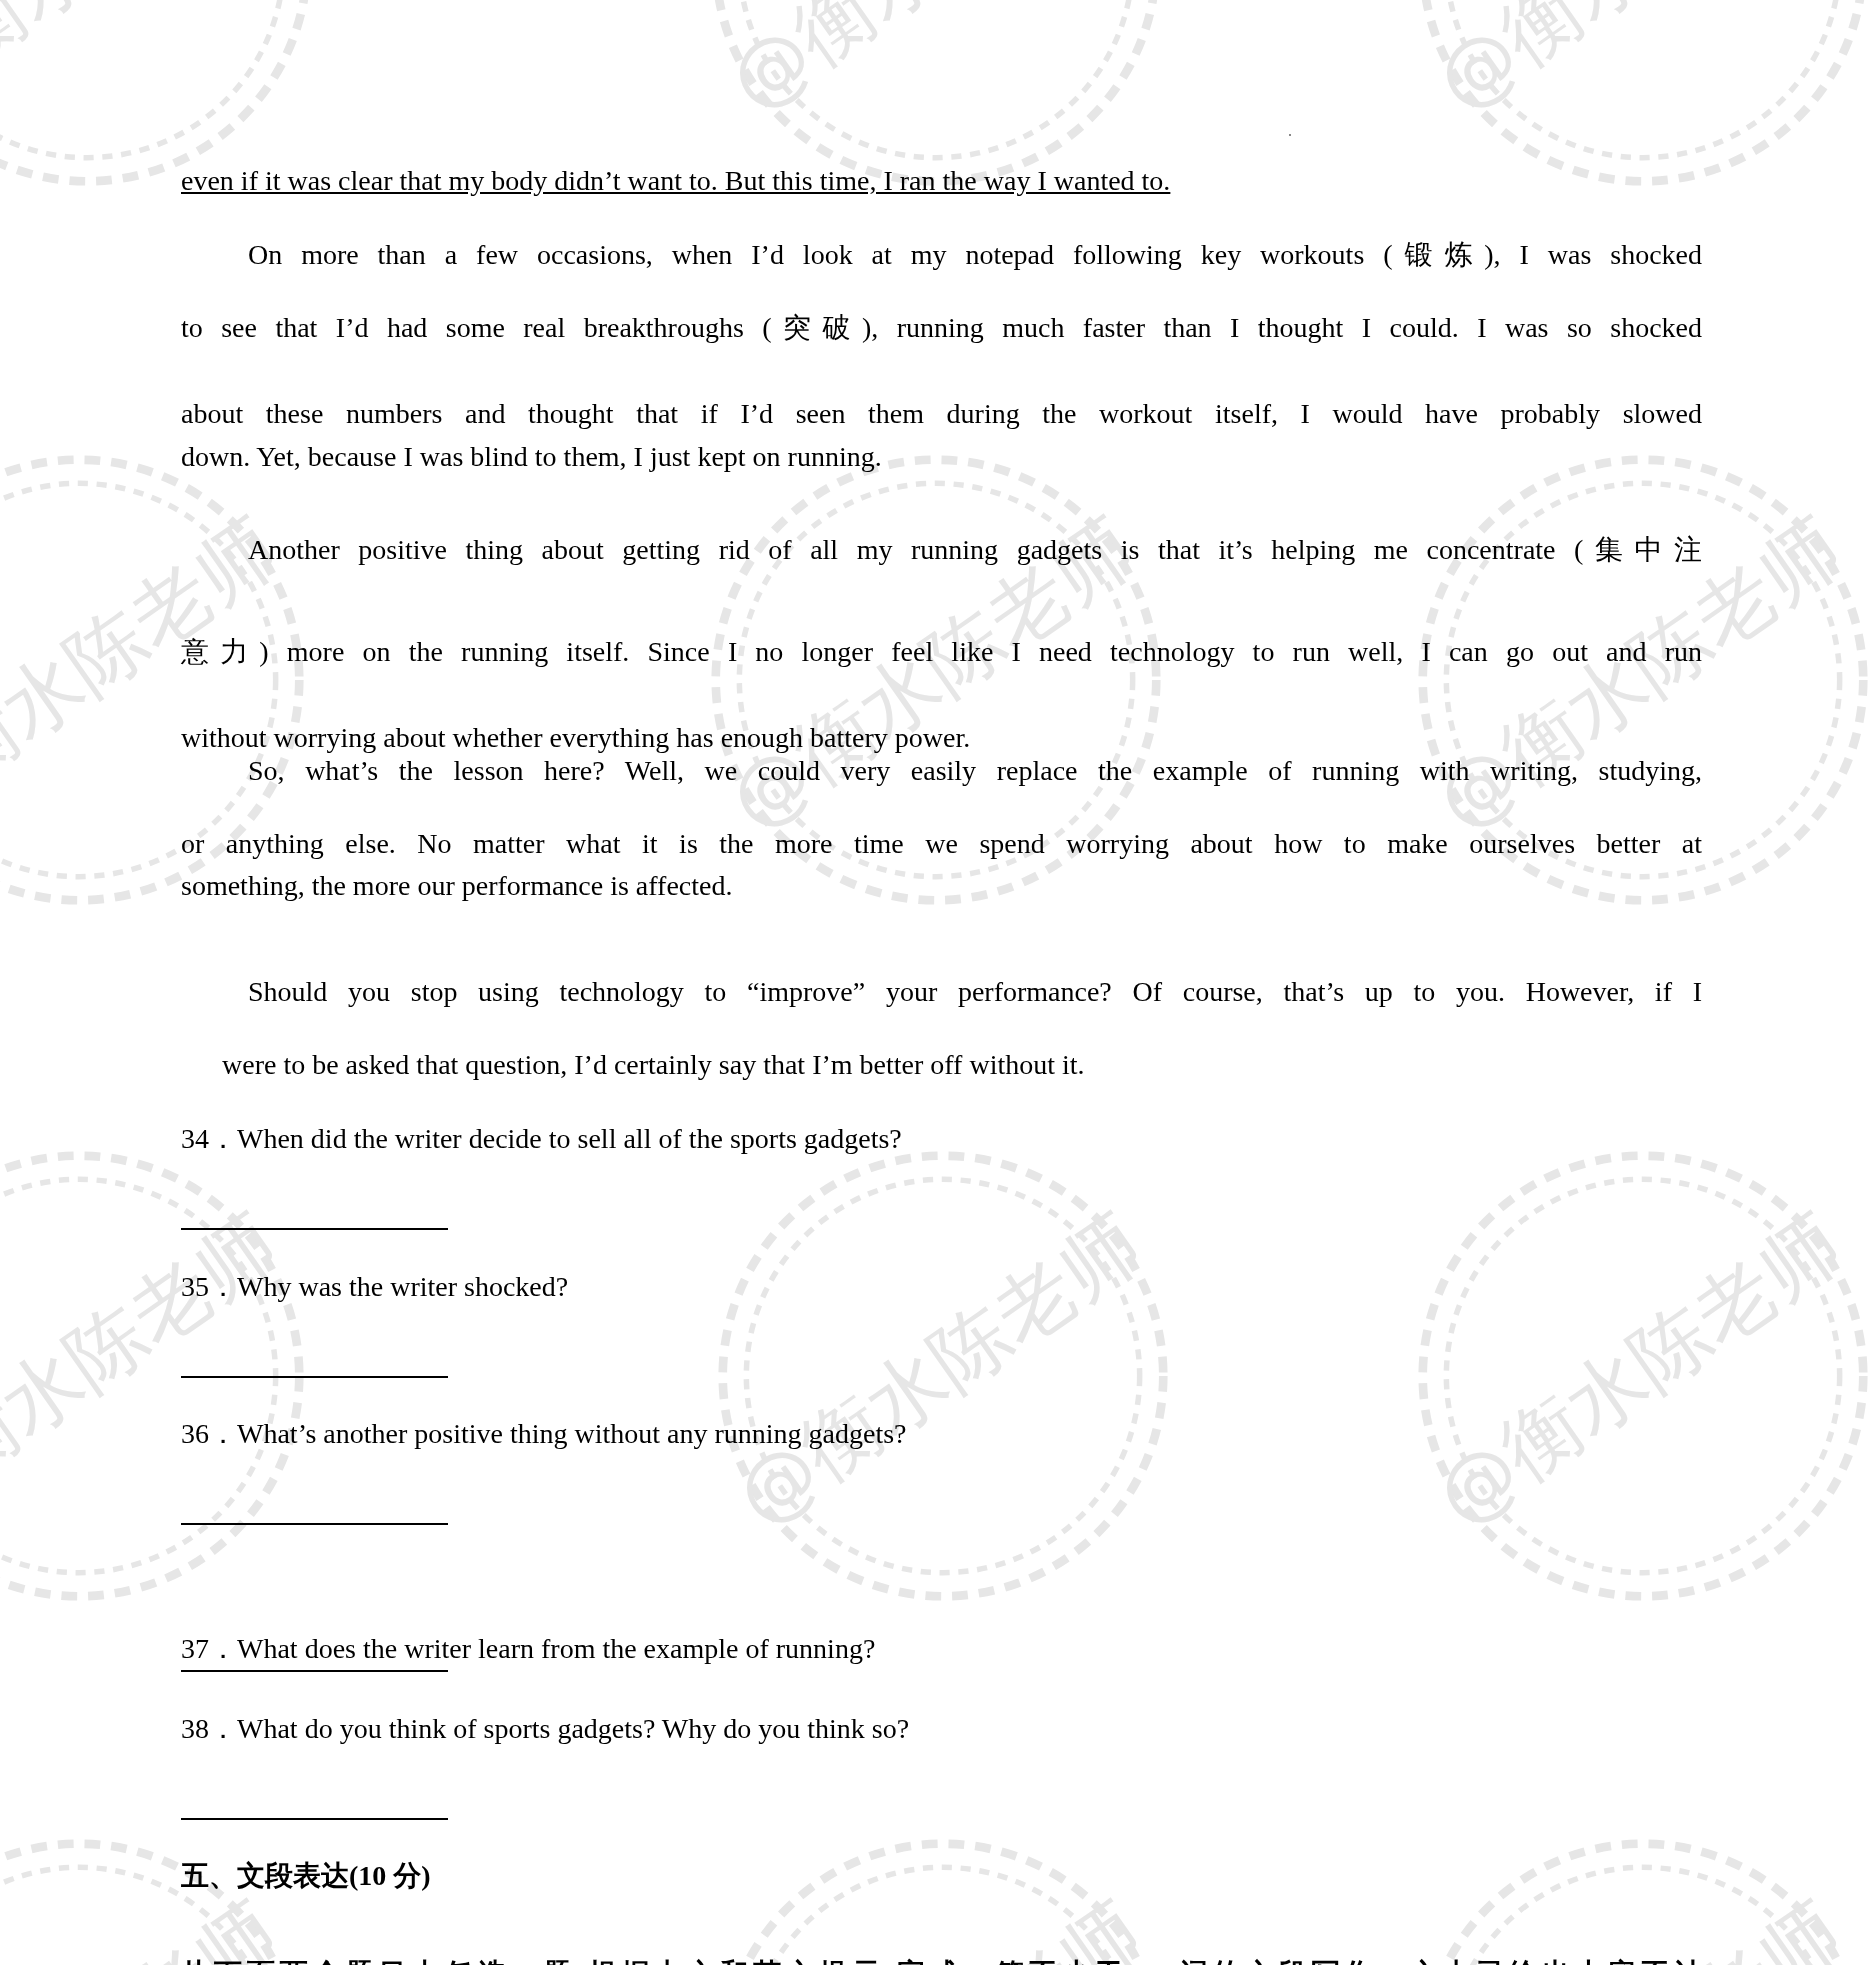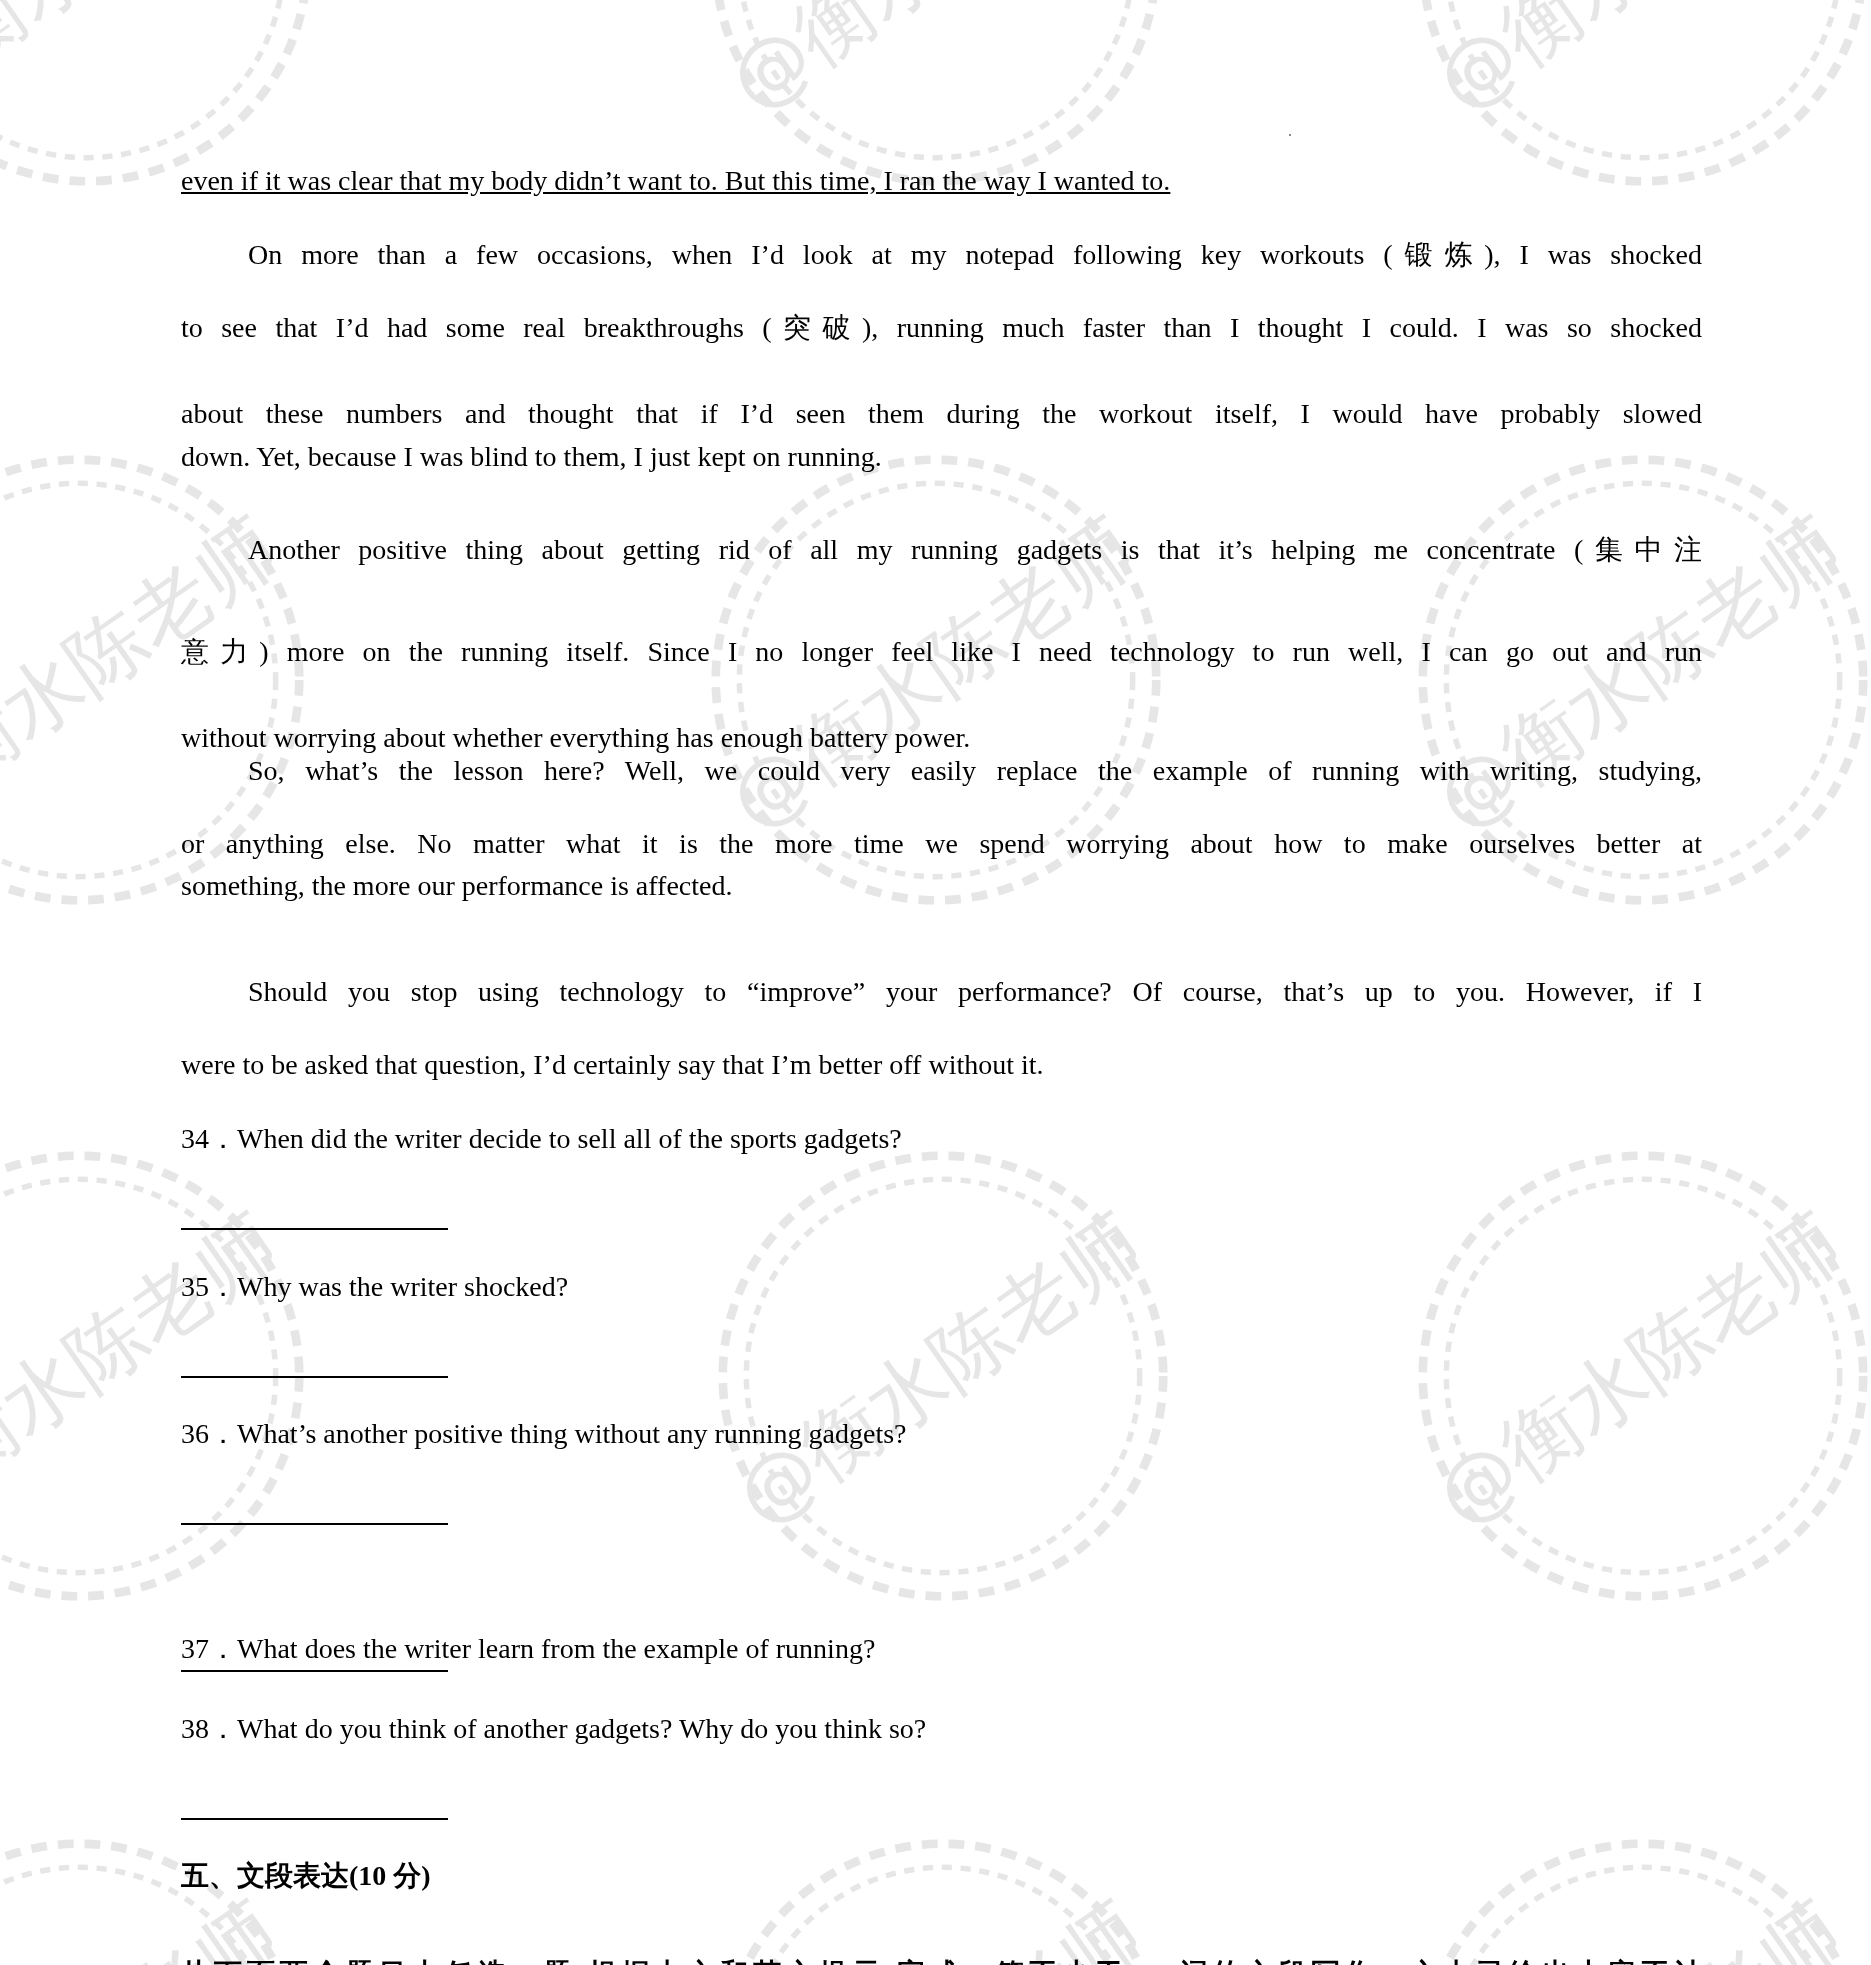--- a/index.html
+++ b/index.html
@@ -99,35 +99,35 @@
     <div class="line just" style="top:314px;">to see that I’d had some real breakthroughs (突破), running much faster than I thought I could. I was so shocked</div>
     <div class="line just" style="top:400px;">about these numbers and thought that if I’d seen them during the workout itself, I would have probably slowed</div>
     <div class="line" style="top:443px;">down. Yet, because I was blind to them, I just kept on running.</div>
     <div class="line just indent" style="top:536px;">Another positive thing about getting rid of all my running gadgets is that it’s helping me concentrate (集中注</div>
     <div class="line just" style="top:638px;">意力) more on the running itself. Since I no longer feel like I need technology to run well, I can go out and run</div>
     <div class="line" style="top:680px;margin-top:44px;">without worrying about whether everything has enough battery power.</div>
     <div class="line just indent" style="top:757px;">So, what’s the lesson here? Well, we could very easily replace the example of running with writing, studying,</div>
     <div class="line just" style="top:830px;">or anything else. No matter what it is the more time we spend worrying about how to make ourselves better at</div>
     <div class="line" style="top:872px;">something, the more our performance is affected.</div>
     <div class="line just indent" style="top:978px;">Should you stop using technology to “improve” your performance? Of course, that’s up to you. However, if I</div>
-    <div class="line" style="top:1051px;">were to be asked that question, I’d certainly say that I’m better off without it.</div>
+    <div class="line" style="top:1051px;margin-left:41px;">were to be asked that question, I’d certainly say that I’m better off without it.</div>
 
     <div class="line" style="top:1125px;"><span>34．</span><span>When did the writer decide to sell all of the sports gadgets?</span></div>
     <div class="blank" style="top:1228px;"></div>
 
     <div class="line" style="top:1273px;"><span>35．</span><span>Why was the writer shocked?</span></div>
     <div class="blank" style="top:1376px;"></div>
 
     <div class="line" style="top:1420px;"><span>36．</span><span>What’s another positive thing without any running gadgets?</span></div>
     <div class="blank" style="top:1523px;"></div>
 
     <div class="line" style="top:1635px;"><span>37．</span><span>What does the writer learn from the example of running?</span></div>
     <div class="blank" style="top:1670px;"></div>
 
-    <div class="line" style="top:1715px;"><span>38．</span><span>What do you think of another gadgets? Why do you think so?</span></div>
+    <div class="line" style="top:1715px;"><span>38．</span><span>What do you think of sports gadgets? Why do you think so?</span></div>
     <div class="blank" style="top:1818px;"></div>
 
     <div class="line bold" style="top:1862px;"><span>五、文段表达</span><span>(10 分)</span></div>
     <div class="line just bold" style="top:1960px;">从下面两个题目中任选一题,根据中文和英文提示,完成一篇不少于 50 词的文段写作。文中已给出内容不计</div>
 
   </div>
 </div>
 
 
 </body></html>

